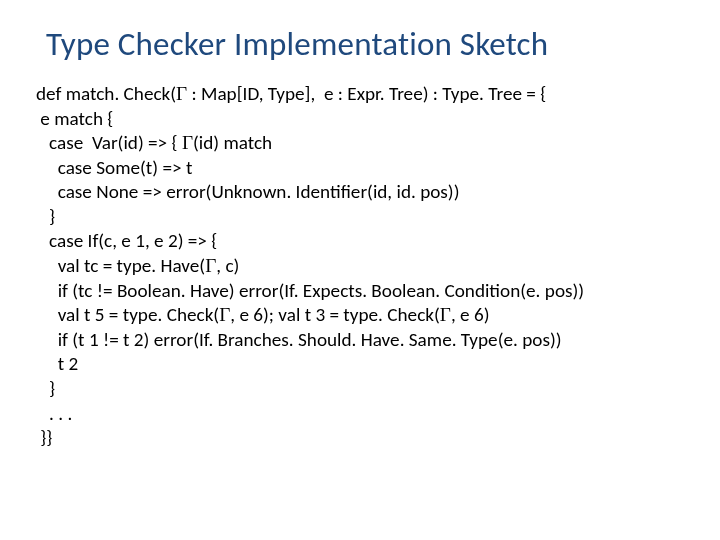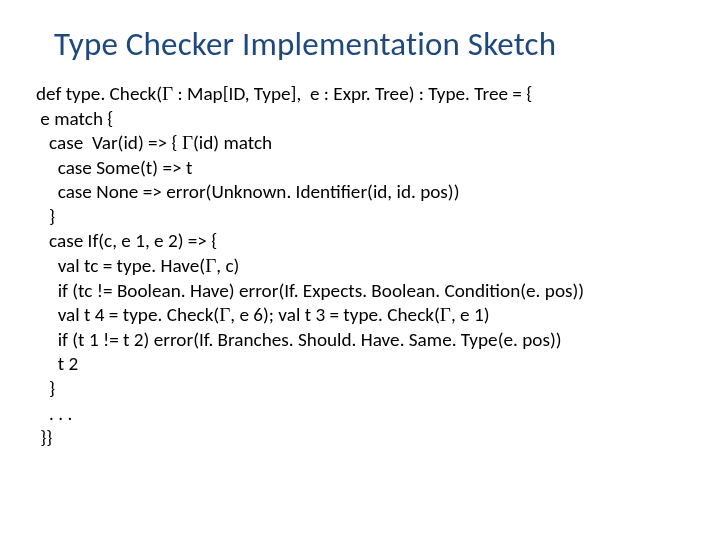--- a/index.html
+++ b/index.html
@@ -14,46 +14,46 @@
   .slide {
     box-sizing: border-box;
     width: 720px;
     height: 540px;
     padding: 24px 36px 10px 36px;
   }
   .title {
     color: #1F497D;
     font-size: 33px;
     font-weight: 400;
-    margin: 0 0 18px 18px;
+    margin: 0 0 18px 10px;
     letter-spacing: 0.2px;
   }
   .code {
     color: #000000;
     font-size: 19.2px;
     line-height: 1.28;
     white-space: pre;
     font-family: Calibri, "Segoe UI", Arial, sans-serif;
   }
   .kw { font-weight: 400; }
   .gamma { font-family: "Times New Roman", Times, serif; }
 </style>
 </head>
 <body>
 
 <div class="slide">
   <h1 class="title">Type Checker Implementation Sketch</h1>
-  <div class="code"><span class="kw">def</span><span> type. Check(</span><span class="gamma">Γ</span><span> : Map[ID, Type],  e : Expr. Tree) : Type. Tree = {</span>
+  <div class="code"><span class="kw">def</span><span> match. Check(</span><span class="gamma">Γ</span><span> : Map[ID, Type],  e : Expr. Tree) : Type. Tree = {</span>
 <span> e </span><span class="kw">match</span><span> {</span>
 <span>   </span><span class="kw">case</span><span>  Var(id) =&gt; { </span><span class="gamma">Γ</span><span>(id) </span><span class="kw">match</span>
 <span>     </span><span class="kw">case</span><span> Some(t) =&gt; t</span>
 <span>     </span><span class="kw">case</span><span> None =&gt; error(Unknown. Identifier(id, id. pos))</span>
 <span>   }</span>
 <span>   </span><span class="kw">case</span><span> If(c, e 1, e 2) =&gt; { </span>
 <span>     </span><span class="kw">val</span><span> tc = type. Have(</span><span class="gamma">Γ</span><span>, c)</span>
 <span>     </span><span class="kw">if</span><span> (tc != Boolean. Have) error(If. Expects. Boolean. Condition(e. pos))</span>
-<span>     </span><span class="kw">val</span><span> t 4 = type. Check(</span><span class="gamma">Γ</span><span>, e 6); </span><span class="kw">val</span><span> t 3 = type. Check(</span><span class="gamma">Γ</span><span>, e 1)</span>
+<span>     </span><span class="kw">val</span><span> t 5 = type. Check(</span><span class="gamma">Γ</span><span>, e 6); </span><span class="kw">val</span><span> t 3 = type. Check(</span><span class="gamma">Γ</span><span>, e 6)</span>
 <span>     </span><span class="kw">if</span><span> (t 1 != t 2) error(If. Branches. Should. Have. Same. Type(e. pos))</span>
 <span>     t 2</span>
 <span>   }</span>
 <span>   . . .</span>
 <span> }}</span></div>
 </div>
 
 </body></html>

